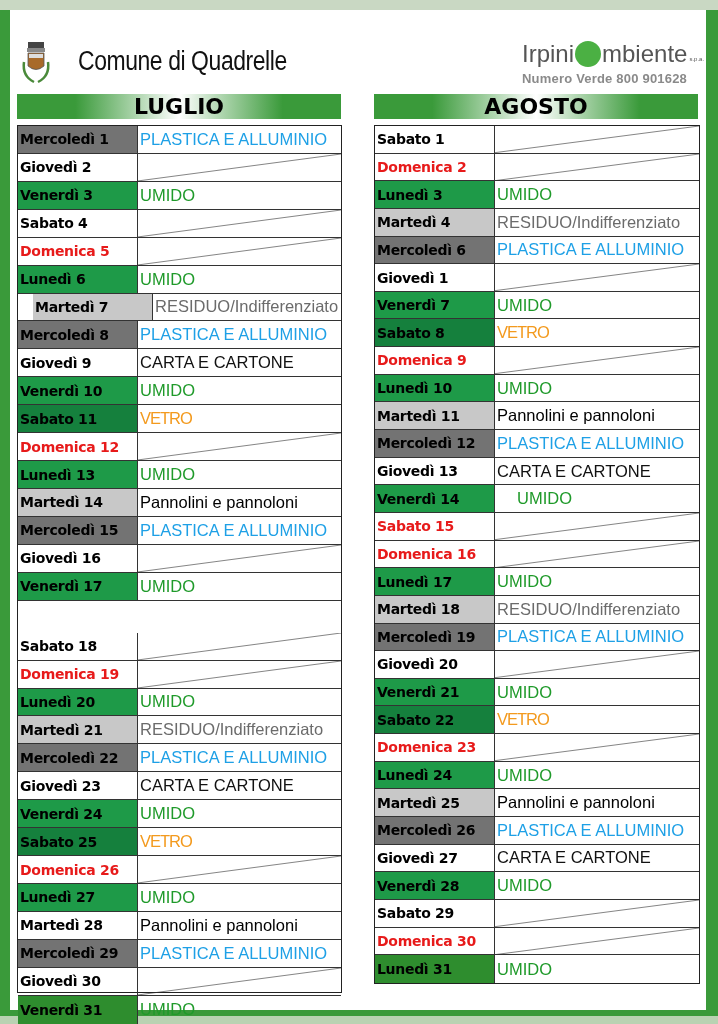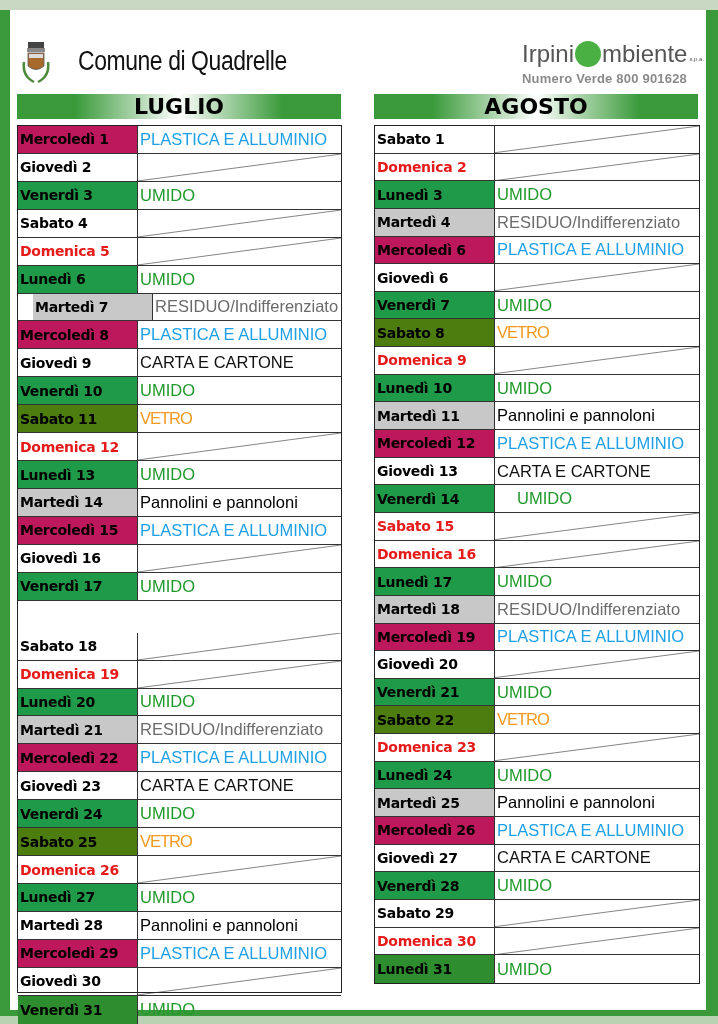--- a/index.html
+++ b/index.html
@@ -13,24 +13,24 @@
   .brand .ball { display:inline-block; width:26px; height:26px; border-radius:50%; background:#4bb043; margin:0 1px; position:relative; }
   .brand .spa { font-size:6px; color:#555; margin-left:2px; align-self:flex-end; margin-bottom:6px; }
   .verde { position:absolute; left:522px; top:71px; font-size:13px; font-weight:bold; color:#8a8a8a; letter-spacing:0.2px; }
   .month-head { position:absolute; top:94px; height:25px; background:linear-gradient(90deg,#3a9a3a 0%,#3a9a3a 18%,#ffffff 50%,#3a9a3a 82%,#3a9a3a 100%); text-align:center; font-weight:bold; font-size:22px; line-height:25px; color:#000; font-family:"DejaVu Sans", sans-serif; }
   .table { position:absolute; border:1.5px solid #222; background:#fff; }
   .row { display:flex; border-bottom:1px solid #333; box-sizing:border-box; }
   .row:last-child { border-bottom:none; }
   .day { width:120px; border-right:1.5px solid #333; font-weight:bold; font-size:14px; display:flex; align-items:center; padding-left:2px; box-sizing:border-box; font-family:"DejaVu Sans", sans-serif; letter-spacing:-0.3px; }
   .coll { flex:1; display:flex; align-items:center; padding-left:2px; font-size:16.5px; position:relative; overflow:hidden; }
   .coll svg { position:absolute; left:0; top:0; width:100%; height:100%; }
-  .bg-blue { background:#be185d; }
+  .bg-blue { background:#737373; }
   .bg-green { background:#1e9a48; }
   .bg-gray { background:#c8c8c8; }
-  .bg-orange { background:#4d7c0f; }
+  .bg-orange { background:#15803d; }
   .bg-green2 { background:#2e8d2e; }
   .fc-red { color:#e71a1a; }
   .c-plastica { color:#1ea0e6; }
   .c-umido { color:#1f9a2a; }
   .c-residuo { color:#6b6b6b; }
   .c-carta { color:#111; }
   .c-vetro { color:#f39a1e; letter-spacing:-1px; }
   .c-pannolini { color:#000000; }
 </style>
 </head>
@@ -296,21 +296,21 @@
         <span>RESIDUO/Indifferenziato</span>
       </div>
     </div>
     <div class="row" style="height: 27.6452px;">
       <div class="day bg-blue">Mercoledì 6</div>
       <div class="coll c-plastica">
         <span>PLASTICA E ALLUMINIO</span>
       </div>
     </div>
     <div class="row" style="height: 27.6452px;">
-      <div class="day">Giovedì 6</div>
+      <div class="day">Giovedì 1</div>
       <div class="coll c-none">
         <svg preserveAspectRatio="none" viewBox="0 0 100 10">
           <line x1="0" y1="10" x2="100" y2="0" stroke="#333" stroke-width="0.6" vector-effect="non-scaling-stroke"></line>
         </svg>
       </div>
     </div>
     <div class="row" style="height: 27.6452px;">
       <div class="day bg-green">Venerdì 7</div>
       <div class="coll c-umido">
         <span>UMIDO</span>

